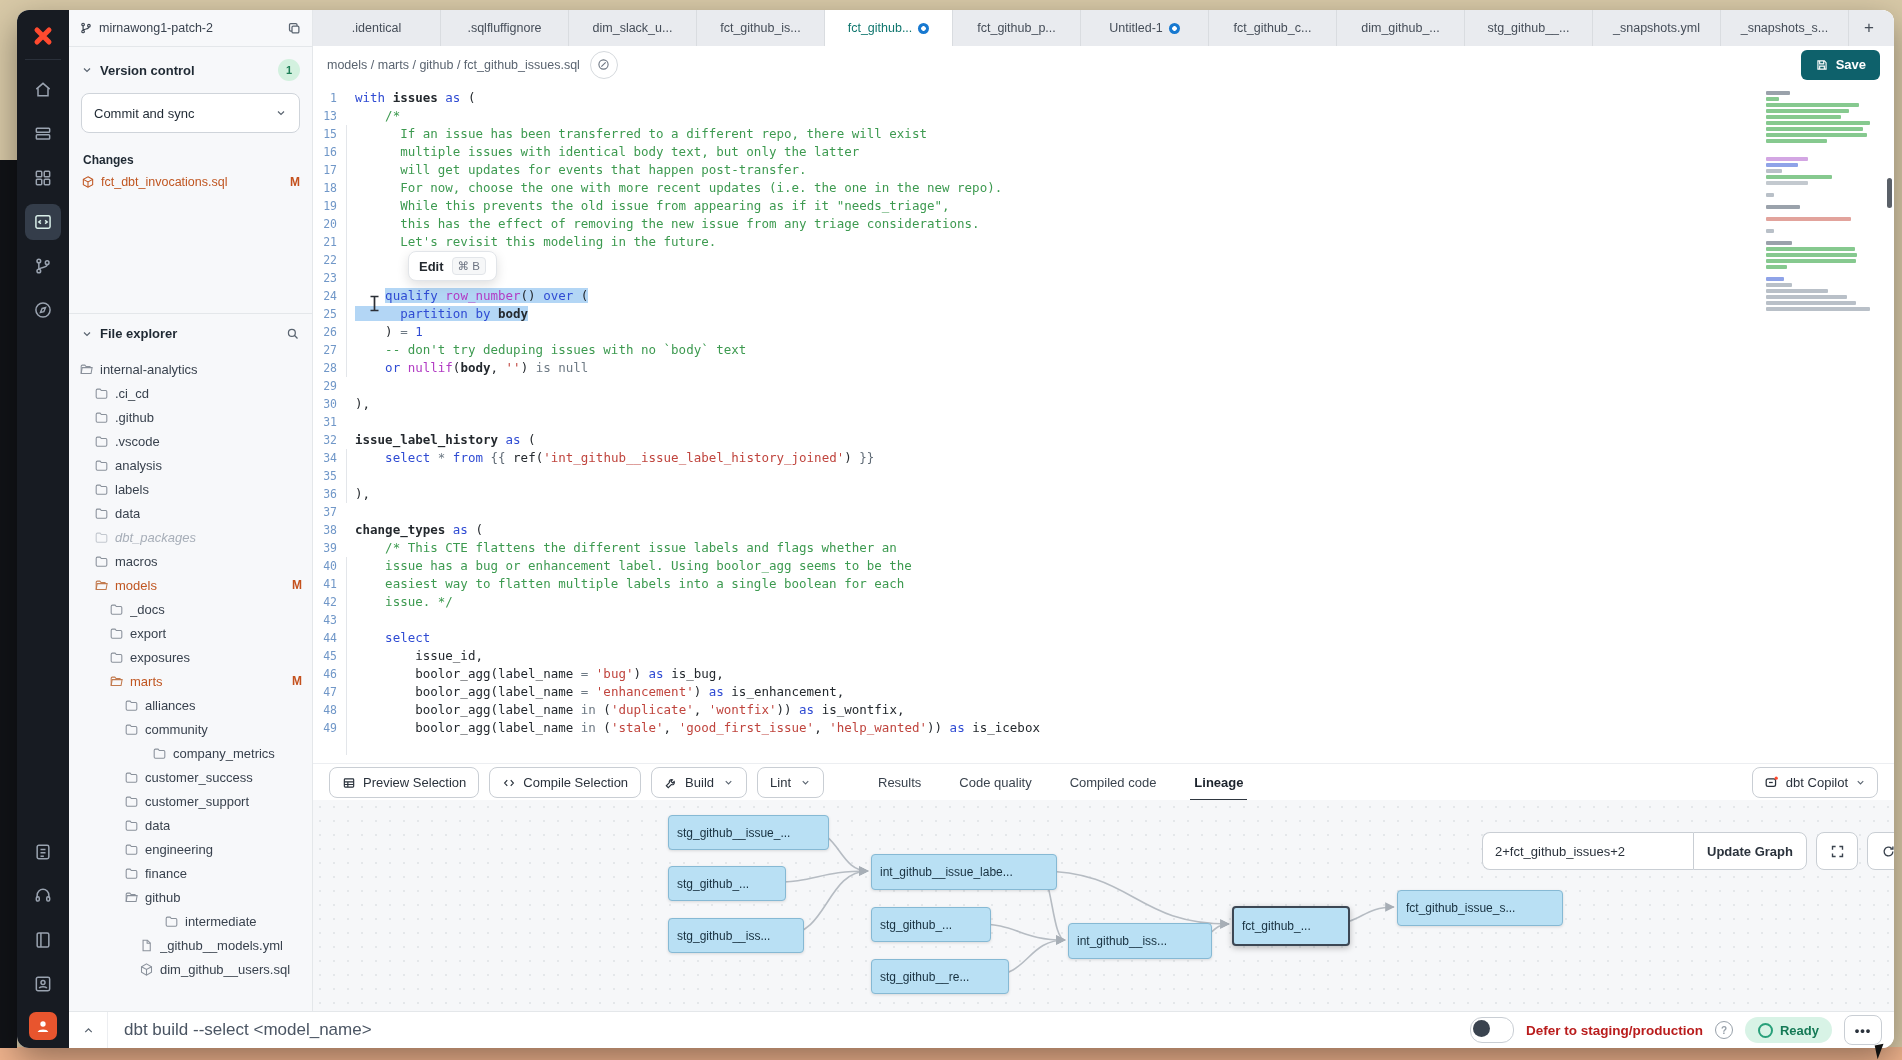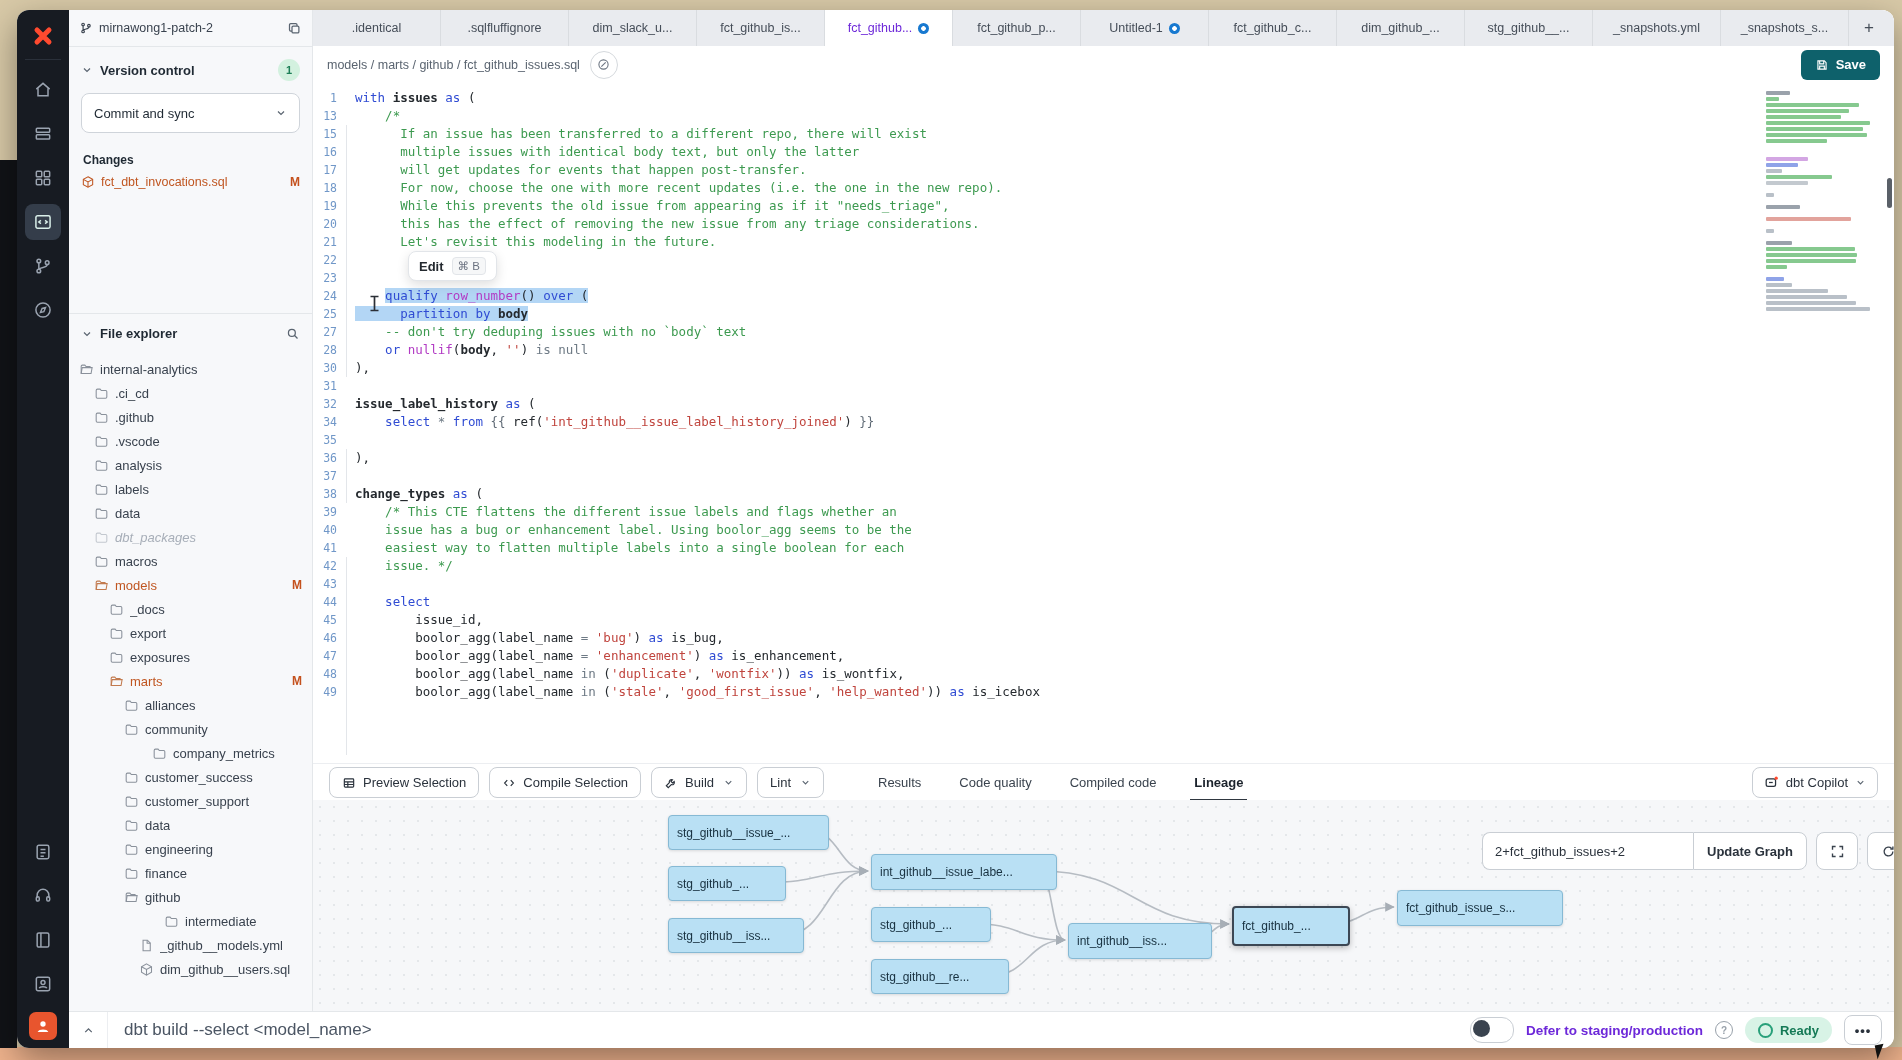--- a/index.html
+++ b/index.html
@@ -35,21 +35,21 @@
   .tree{flex:1;overflow:hidden;padding-top:8px;}
   .trow{height:24px;display:flex;align-items:center;font-size:13px;color:#39424e;padding-right:10px;}
   .trow .ticon{display:flex;color:#8a919b;flex:0 0 auto;}
   .trow .tlabel{margin-left:6px;white-space:nowrap;overflow:hidden;text-overflow:ellipsis;}
   .trow.mod{color:#c05621;} .trow.mod .ticon{color:#c27a4e;}
   .trow.muted{color:#a7aeb8;font-style:italic;} .trow.muted .ticon{color:#c3c8cf;}
   
   .main{position:absolute;left:296px;top:0;right:0;bottom:36px;background:#fff;}
   .tabbar{position:absolute;left:0;right:0;top:0;height:36px;background:#e9ebef;display:flex;border-bottom:1px solid #dcdfe3;}
   .tab{flex:0 0 127px;display:flex;align-items:center;justify-content:center;gap:6px;font-size:12.5px;color:#454d58;border-right:1px solid #d9dce0;white-space:nowrap;overflow:hidden;}
-  .tab.active{background:#fff;color:#6d28d9;}
+  .tab.active{background:#fff;color:#0f766e;}
   .dot{width:11px;height:11px;border-radius:50%;flex:0 0 11px;background:radial-gradient(circle at 50% 50%,#fff 0 2px,#1879d0 2.6px);}
   .plus{flex:0 0 40px;display:flex;align-items:center;justify-content:center;font-size:17px;color:#454d58;}
   .crumbrow{position:absolute;left:0;right:0;top:36px;height:37px;background:#fff;border-bottom:1px solid #eceef1;display:flex;align-items:center;padding:0 14px;}
   .crumb{font-size:12.5px;color:#5a6470;}
   .crumbbtn{width:26px;height:26px;border:1px solid #d5d9dd;border-radius:50%;margin-left:10px;display:flex;align-items:center;justify-content:center;color:#6b7480;background:#fff;}
   .savebtn{margin-left:auto;height:30px;background:#0e616b;color:#fff;border-radius:6px;display:flex;align-items:center;gap:7px;padding:0 14px;font-size:13px;font-weight:bold;}
   
   .editor{position:absolute;left:0;right:0;top:73px;height:680px;overflow:hidden;background:#fff;}
   .lines{padding-top:6px;}
   .crow{height:18px;display:flex;font-family:"DejaVu Sans Mono",monospace;font-size:12.5px;line-height:18px;white-space:pre;}
@@ -90,21 +90,21 @@
     display:flex;align-items:center;justify-content:center;font-size:13px;font-weight:bold;color:#2a323c;}
   .gicon{width:40px;height:36px;background:#fff;border:1px solid #c9ced4;border-radius:8px;margin-left:9px;
     display:flex;align-items:center;justify-content:center;color:#3a434e;}
   
   .statusbar{position:absolute;left:52px;right:0;bottom:0;height:36px;background:#fff;border-top:1px solid #e4e7ea;display:flex;align-items:center;}
   .sb-chev{width:38px;height:100%;display:flex;align-items:center;justify-content:center;color:#5a6470;border-right:1px solid #eceef1;}
   .sb-cmd{font-size:17px;color:#4b5563;padding-left:16px;font-family:"Liberation Sans",sans-serif;}
   .sb-right{margin-left:auto;display:flex;align-items:center;gap:12px;padding-right:12px;}
   .toggle{width:42px;height:24px;border-radius:12px;border:1.5px solid #c9ced4;background:#fff;position:relative;}
   .knob{position:absolute;left:2px;top:2px;width:17px;height:17px;border-radius:50%;background:#3a434f;}
-  .deferlbl{font-size:13.5px;font-weight:bold;color:#6d28d9;}
+  .deferlbl{font-size:13.5px;font-weight:bold;color:#b91c1c;}
   .help{width:16px;height:16px;border-radius:50%;border:1.3px solid #98a1aa;color:#98a1aa;font-size:10px;display:flex;align-items:center;justify-content:center;font-weight:bold;}
   .ready{height:26px;border-radius:13px;background:#d8f3e6;display:flex;align-items:center;gap:7px;padding:0 13px;color:#157a56;font-size:13px;font-weight:bold;}
   .ring{width:11px;height:11px;border-radius:50%;border:2px solid #28a07a;}
   .dotsbtn{width:36px;height:28px;border:1px solid #c9ced4;border-radius:8px;display:flex;align-items:center;justify-content:center;color:#2a323c;font-weight:bold;letter-spacing:1px;font-size:13px;background:#fff;}
   .pointer{position:absolute;right:12px;bottom:2px;width:0;height:0;border-left:9px solid #111;border-right:5px solid transparent;border-bottom:14px solid transparent;transform:rotate(-12deg);}
   svg{display:block;}
 </style>
 </head>
 <body>
 
@@ -559,22 +559,24 @@
           <div class="crow"><span class="gut">16</span><span class="codeln"><span class="c-com">      multiple issues with identical body text, but only the latter</span></span></div>
           <div class="crow"><span class="gut">17</span><span class="codeln"><span class="c-com">      will get updates for events that happen post-transfer.</span></span></div>
           <div class="crow"><span class="gut">18</span><span class="codeln"><span class="c-com">      For now, choose the one with more recent updates (i.e. the one in the new repo).</span></span></div>
           <div class="crow"><span class="gut">19</span><span class="codeln"><span class="c-com">      While this prevents the old issue from appearing as if it "needs_triage",</span></span></div>
           <div class="crow"><span class="gut">20</span><span class="codeln"><span class="c-com">      this has the effect of removing the new issue from any triage considerations.</span></span></div>
           <div class="crow"><span class="gut">21</span><span class="codeln"><span class="c-com">      Let's revisit this modeling in the future.</span></span></div>
           <div class="crow"><span class="gut">22</span><span class="codeln"></span></div>
           <div class="crow"><span class="gut">23</span><span class="codeln"></span></div>
           <div class="crow"><span class="gut">24</span><span class="codeln"><span class="c-p">    </span><span class="c-kw insel">qualify</span><span class="c-p insel"> </span><span class="c-fn insel">row_number</span><span class="c-p insel">() </span><span class="c-kw insel">over</span><span class="c-p insel"> (</span></span></div>
           <div class="crow"><span class="gut">25</span><span class="codeln"><span class="c-p insel">      </span><span class="c-kw insel">partition by</span><span class="c-p insel"> </span><span class="c-b insel">body</span></span></div>
+          <div class="crow"><span class="gut">26</span><span class="codeln"><span class="c-p">    ) </span><span class="c-op">=</span><span class="c-p"> </span><span class="c-num">1</span></span></div>
           <div class="crow"><span class="gut">27</span><span class="codeln"><span class="c-com">    -- don't try deduping issues with no `body` text</span></span></div>
           <div class="crow"><span class="gut">28</span><span class="codeln"><span class="c-p">    </span><span class="c-kw">or</span><span class="c-p"> </span><span class="c-fn">nullif</span><span class="c-p">(</span><span class="c-b">body</span><span class="c-p">, </span><span class="c-str">''</span><span class="c-p">) </span><span class="c-op">is null</span></span></div>
+          <div class="crow"><span class="gut">29</span><span class="codeln"></span></div>
           <div class="crow"><span class="gut">30</span><span class="codeln"><span class="c-p">),</span></span></div>
           <div class="crow"><span class="gut">31</span><span class="codeln"></span></div>
           <div class="crow"><span class="gut">32</span><span class="codeln"><span class="c-b">issue_label_history</span><span class="c-p"> </span><span class="c-kw">as</span><span class="c-p"> (</span></span></div>
           <div class="crow"><span class="gut">34</span><span class="codeln"><span class="c-p">    </span><span class="c-kw">select</span><span class="c-p"> </span><span class="c-op">*</span><span class="c-p"> </span><span class="c-kw">from</span><span class="c-p"> </span><span class="c-jinja">{{ </span><span class="c-p">ref(</span><span class="c-str">'int_github__issue_label_history_joined'</span><span class="c-p">) </span><span class="c-jinja">}}</span></span></div>
           <div class="crow"><span class="gut">35</span><span class="codeln"></span></div>
           <div class="crow"><span class="gut">36</span><span class="codeln"><span class="c-p">),</span></span></div>
           <div class="crow"><span class="gut">37</span><span class="codeln"></span></div>
           <div class="crow"><span class="gut">38</span><span class="codeln"><span class="c-b">change_types</span><span class="c-p"> </span><span class="c-kw">as</span><span class="c-p"> (</span></span></div>
           <div class="crow"><span class="gut">39</span><span class="codeln"><span class="c-com">    /* This CTE flattens the different issue labels and flags whether an</span></span></div>
           <div class="crow"><span class="gut">40</span><span class="codeln"><span class="c-com">    issue has a bug or enhancement label. Using boolor_agg seems to be the</span></span></div>

